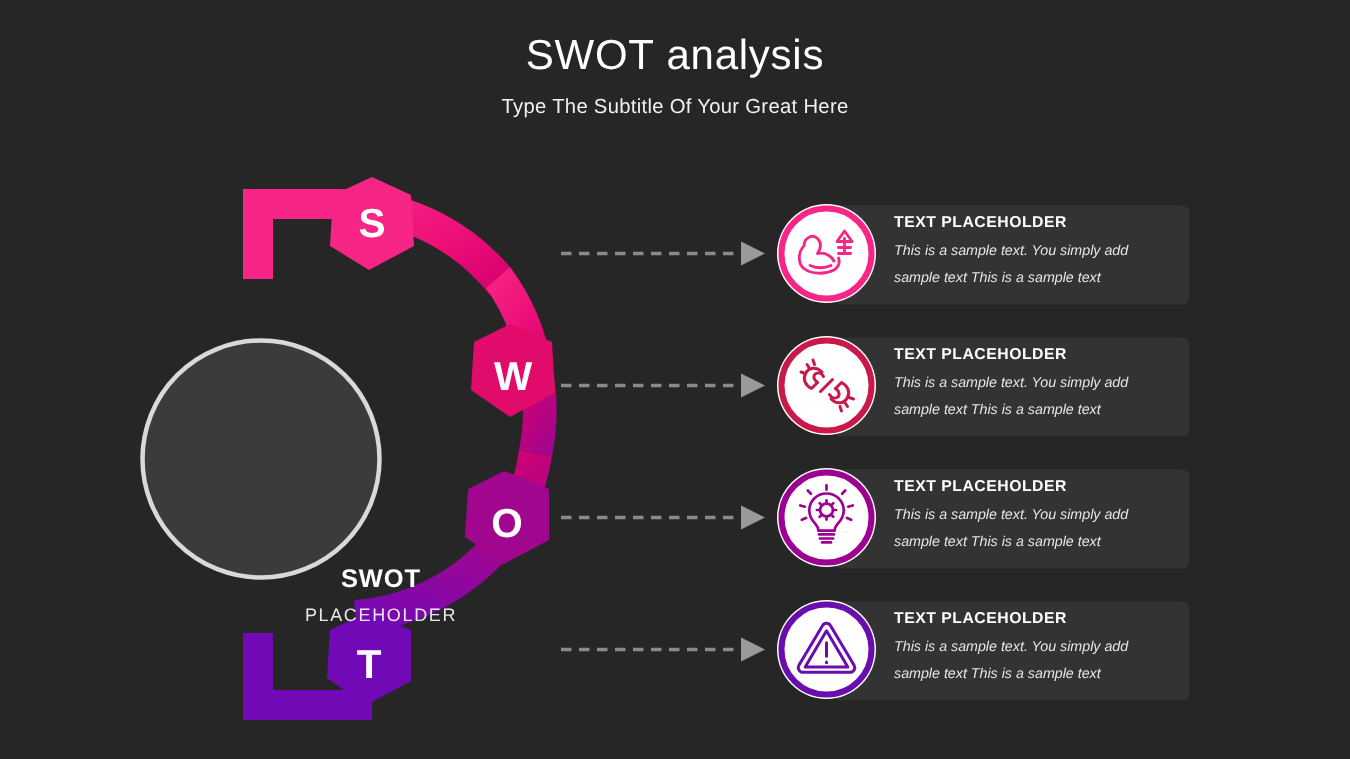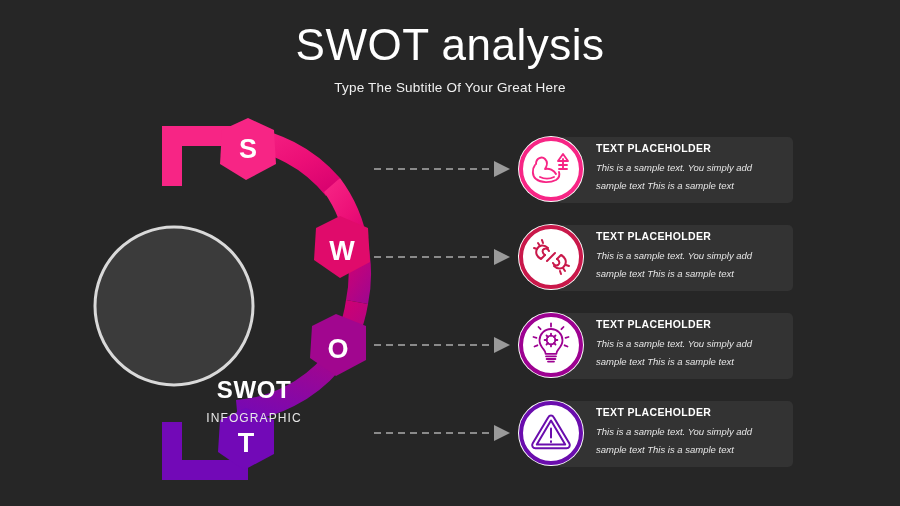--- a/index.html
+++ b/index.html
@@ -21,21 +21,21 @@
 
   
   .header {
     position: absolute;
     top: 22px;
     left: 0;
     width: 900px;
     text-align: center;
   }
   .title {
-    font-size: 44px;
+    font-size: 28px;
     font-weight: 400;
     color: #ffffff;
     letter-spacing: 0.5px;
     line-height: 1.05;
   }
   .subtitle {
     margin-top: 12px;
     font-size: 13.5px;
     font-weight: 400;
     color: #f0f0f0;
@@ -55,21 +55,21 @@
   }
   .center-label {
     position: absolute;
     left: 98px;
     top: 268px;
     width: 156px;
     text-align: center;
     pointer-events: none;
   }
   .center-title {
-    font-size: 24px;
+    font-size: 17px;
     font-weight: 700;
     color: #ffffff;
     letter-spacing: 0.6px;
   }
   .center-sub {
     margin-top: 7px;
     font-size: 12px;
     font-weight: 400;
     color: #e8e8e8;
     letter-spacing: 1.1px;
@@ -220,21 +220,21 @@
       </g>
 
       <g>
         <path d="M168,300 L196,312 L196,346 L166,362 L140,344 L142,312 Z" fill="#7209B7"></path>
         <text x="168" y="344" text-anchor="middle" font-family="Liberation Sans, sans-serif" font-size="27" font-weight="700" fill="#ffffff">T</text>
       </g>
     </svg>
 
     <div class="center-label">
       <div class="center-title">SWOT</div>
-      <div class="center-sub">INFOGRAPHIC</div>
+      <div class="center-sub">PLACEHOLDER</div>
     </div>
   </div>
 
   <svg class="connectors" viewBox="0 0 900 506">
     <g stroke="#8a8a8a" stroke-width="2.2" stroke-dasharray="7 5" fill="none">
       <line x1="374" y1="169" x2="494" y2="169"></line>
       <line x1="374" y1="257" x2="494" y2="257"></line>
       <line x1="374" y1="345" x2="494" y2="345"></line>
       <line x1="374" y1="433" x2="494" y2="433"></line>
     </g>

